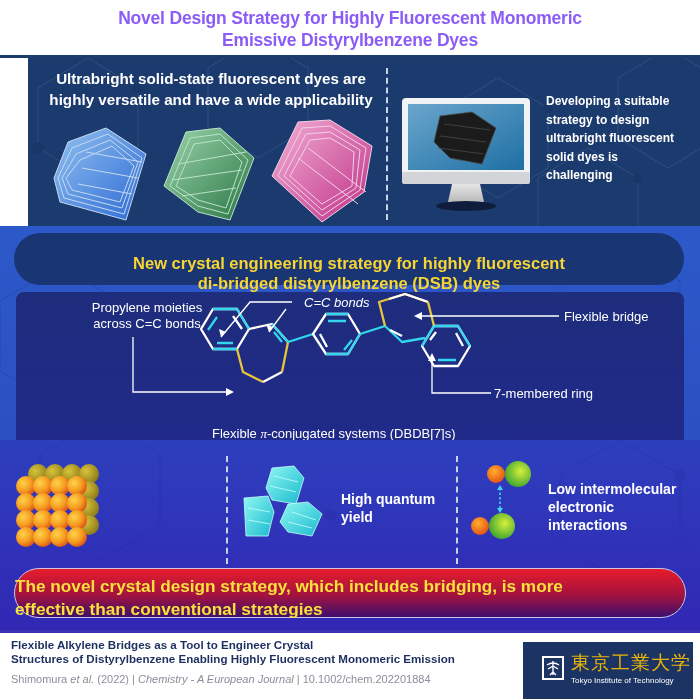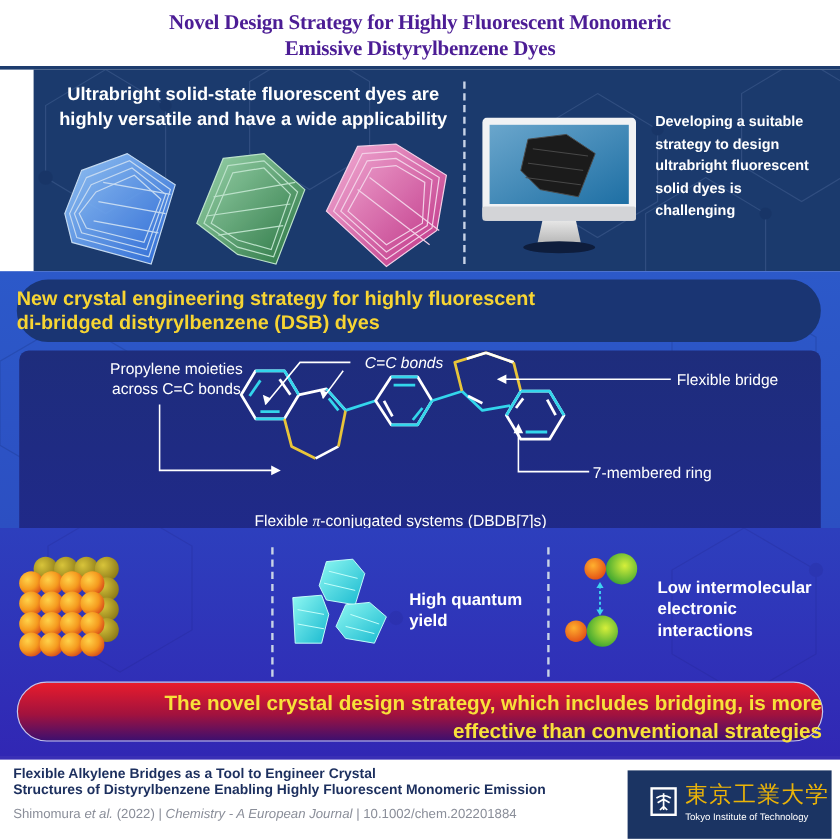--- a/index.html
+++ b/index.html
@@ -1,39 +1,39 @@
 <!DOCTYPE html>
 <html><head>
 <meta charset="utf-8">
 <style>
   * { box-sizing: border-box; margin: 0; padding: 0; }
   body { width: 700px; height: 700px; overflow: hidden; background: #fff; font-family: "Liberation Sans", sans-serif; }
   .page { position: relative; width: 700px; height: 700px; }
 
   .title-bar { position: absolute; left: 0; top: 0; width: 700px; height: 58px; background: #fff; border-bottom: 3px solid #1d3c6e; text-align: center; padding-top: 7px; }
-  .title-bar .line { display: block; color: #4c1d95; font-weight: bold; font-size: 17.5px; line-height: 22px; letter-spacing: -0.2px; font-family: Liberation Serif, serif; }
+  .title-bar .line { display: block; color: #8b5cf6; font-weight: bold; font-size: 17.5px; line-height: 22px; letter-spacing: -0.2px; }
 
   .top-section { position: absolute; left: 0; top: 58px; width: 700px; height: 168px; background: #1b3a6d; overflow: hidden; margin-left: 28px; }
   .bg-hex { position: absolute; inset: 0; opacity: 0.18; }
   .top-left-text { position: absolute; left: 10px; top: 10px; width: 346px; text-align: center; color: #fff; font-weight: bold; font-size: 15.2px; line-height: 21px; }
   .divider-v { position: absolute; width: 0; border-left: 2px dashed #c8d3e6; }
   .crystal { position: absolute; }
   .monitor { position: absolute; left: 372px; top: 40px; width: 132px; height: 118px; }
   .top-right-text { position: absolute; left: 518px; top: 34px; width: 180px; color: #fff; font-weight: bold; font-size: 12px; line-height: 18.5px; }
 
   .mid-section { position: absolute; left: 0; top: 226px; width: 700px; height: 214px; background: linear-gradient(180deg, #2c59c9 0%, #2c4fc2 100%); overflow: hidden; }
-  .banner-blue { position: absolute; left: 14px; top: 7px; width: 670px; height: 52px; border-radius: 26px; background: #1a3573; text-align: left; padding-top: 6px; }
+  .banner-blue { position: absolute; left: 14px; top: 7px; width: 670px; height: 52px; border-radius: 26px; background: #1a3573; text-align: center; padding-top: 20px; }
   .banner-blue .line { display: block; color: #f7d533; font-weight: bold; font-size: 16.5px; line-height: 20px; }
   .mol-panel { position: absolute; left: 16px; top: 66px; width: 668px; height: 164px; border-radius: 8px; background: linear-gradient(180deg, #1e2d7c 0%, #20298a 100%); overflow: hidden; }
   .mol-label { position: absolute; color: #fff; font-size: 13px; line-height: 16px; }
   .mol-svg { position: absolute; left: 0; top: 0; }
 
   .bottom-section { position: absolute; left: 0; top: 440px; width: 700px; height: 190px; background: linear-gradient(180deg, #2d3fbd 0%, #3127b4 100%); overflow: hidden; }
   .feature-text { position: absolute; color: #fff; font-weight: bold; font-size: 14px; line-height: 18px; }
-  .banner-red { position: absolute; left: 14px; top: 128px; width: 672px; height: 50px; border-radius: 30px; background: linear-gradient(180deg, #e81c2c 0%, #a2123e 55%, #3e0f6e 100%); border: 1.5px solid #c9c6ea; text-align: right; padding-top: 6px; }
+  .banner-red { position: absolute; left: 14px; top: 128px; width: 672px; height: 50px; border-radius: 30px; background: linear-gradient(180deg, #e81c2c 0%, #a2123e 55%, #3e0f6e 100%); border: 1.5px solid #c9c6ea; text-align: left; padding-top: 6px; }
   .banner-red .line { display: block; color: #f8e13a; font-weight: bold; font-size: 17.2px; line-height: 23px; }
 
   .footer { position: absolute; left: 0; top: 630px; width: 700px; height: 70px; background: #fff; border-top: 3px solid #3a2fb5; }
   .footer .paper-title { position: absolute; left: 11px; top: 5px; color: #1c2f5e; font-weight: bold; font-size: 11.6px; line-height: 14px; }
   .footer .citation { position: absolute; left: 11px; top: 39px; color: #8a8e99; font-size: 11px; line-height: 14px; }
   .footer .citation i { font-style: italic; }
   .logo { position: absolute; left: 523px; top: 9px; width: 170px; height: 57px; background: #1b3463; }
   .logo .emblem { position: absolute; left: 19px; top: 14px; width: 22px; height: 24px; border: 2px solid #fff; }
   .logo .jp { position: absolute; left: 48px; top: 10px; color: #eab308; font-size: 19px; line-height: 22px; letter-spacing: 1px; }
   .logo .en { position: absolute; left: 48px; top: 34px; color: #fff; font-size: 8px; line-height: 10px; }

